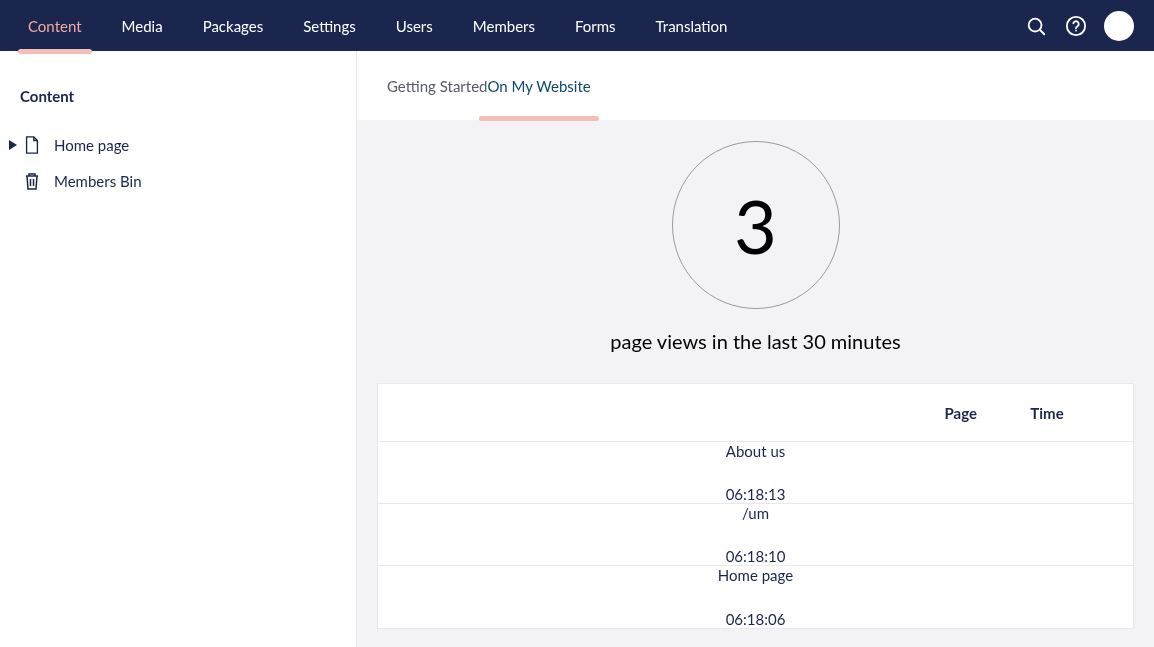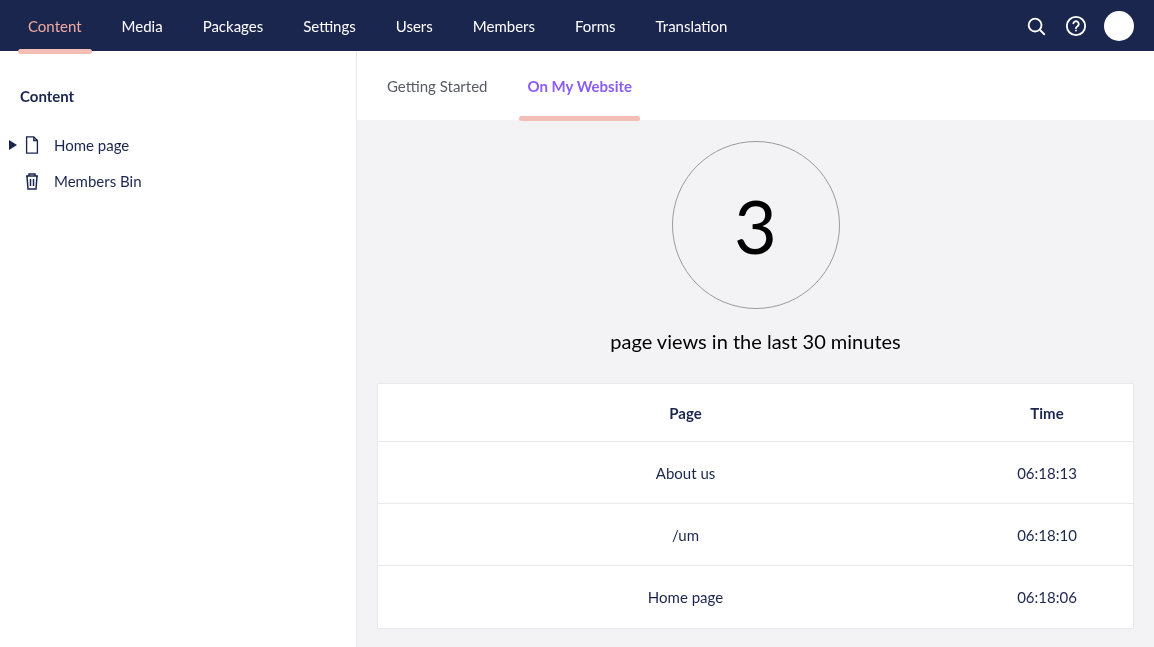--- a/index.html
+++ b/index.html
@@ -122,36 +122,35 @@
     display: flex;
     flex-direction: column;
     background: #fff;
     overflow: hidden;
   }
   .subnav {
     display: flex;
     padding: 0 30px;
     height: 70px;
     align-items: center;
-    gap: 40px;
     background: #fff;
     border-bottom: 1px solid #f3f3f5;
   }
   .subnav-item {
     position: relative;
     height: 100%;
     display: flex;
     align-items: center;
     font-size: 15px;
     color: #595b66;
     cursor: pointer;
   }
   .subnav-item.active {
-    color: #8b5cf6;
-    font-weight: 700;
+    color: #0c4a6e;
+    font-weight: 400;
     text-align: center;
   }
   .subnav-item.active::after {
     content: "";
     position: absolute;
     left: -8px;
     right: -8px;
     bottom: -1px;
     height: 5px;
     background: #f4bdb5;
@@ -201,23 +200,24 @@
     align-items: center;
     padding: 0 16px;
     border-bottom: 1px solid #e9e9eb;
   }
   .table-header {
     height: 58px;
     font-weight: 700;
   }
   .table-row {
     height: 62px;
+    flex-direction: column;
   }
   .table-row:last-child { border-bottom: none; }
-  .col-page { flex: 1; text-align: center; }
+  .col-page { flex: 1; text-align: right; }
   .col-time { width: 140px; text-align: center; }
 
   svg { display: block; }
 </style>
 </head>
 <body>
 
 <div class="topnav">
   <div class="topnav-items">
     <div class="topnav-item active">

